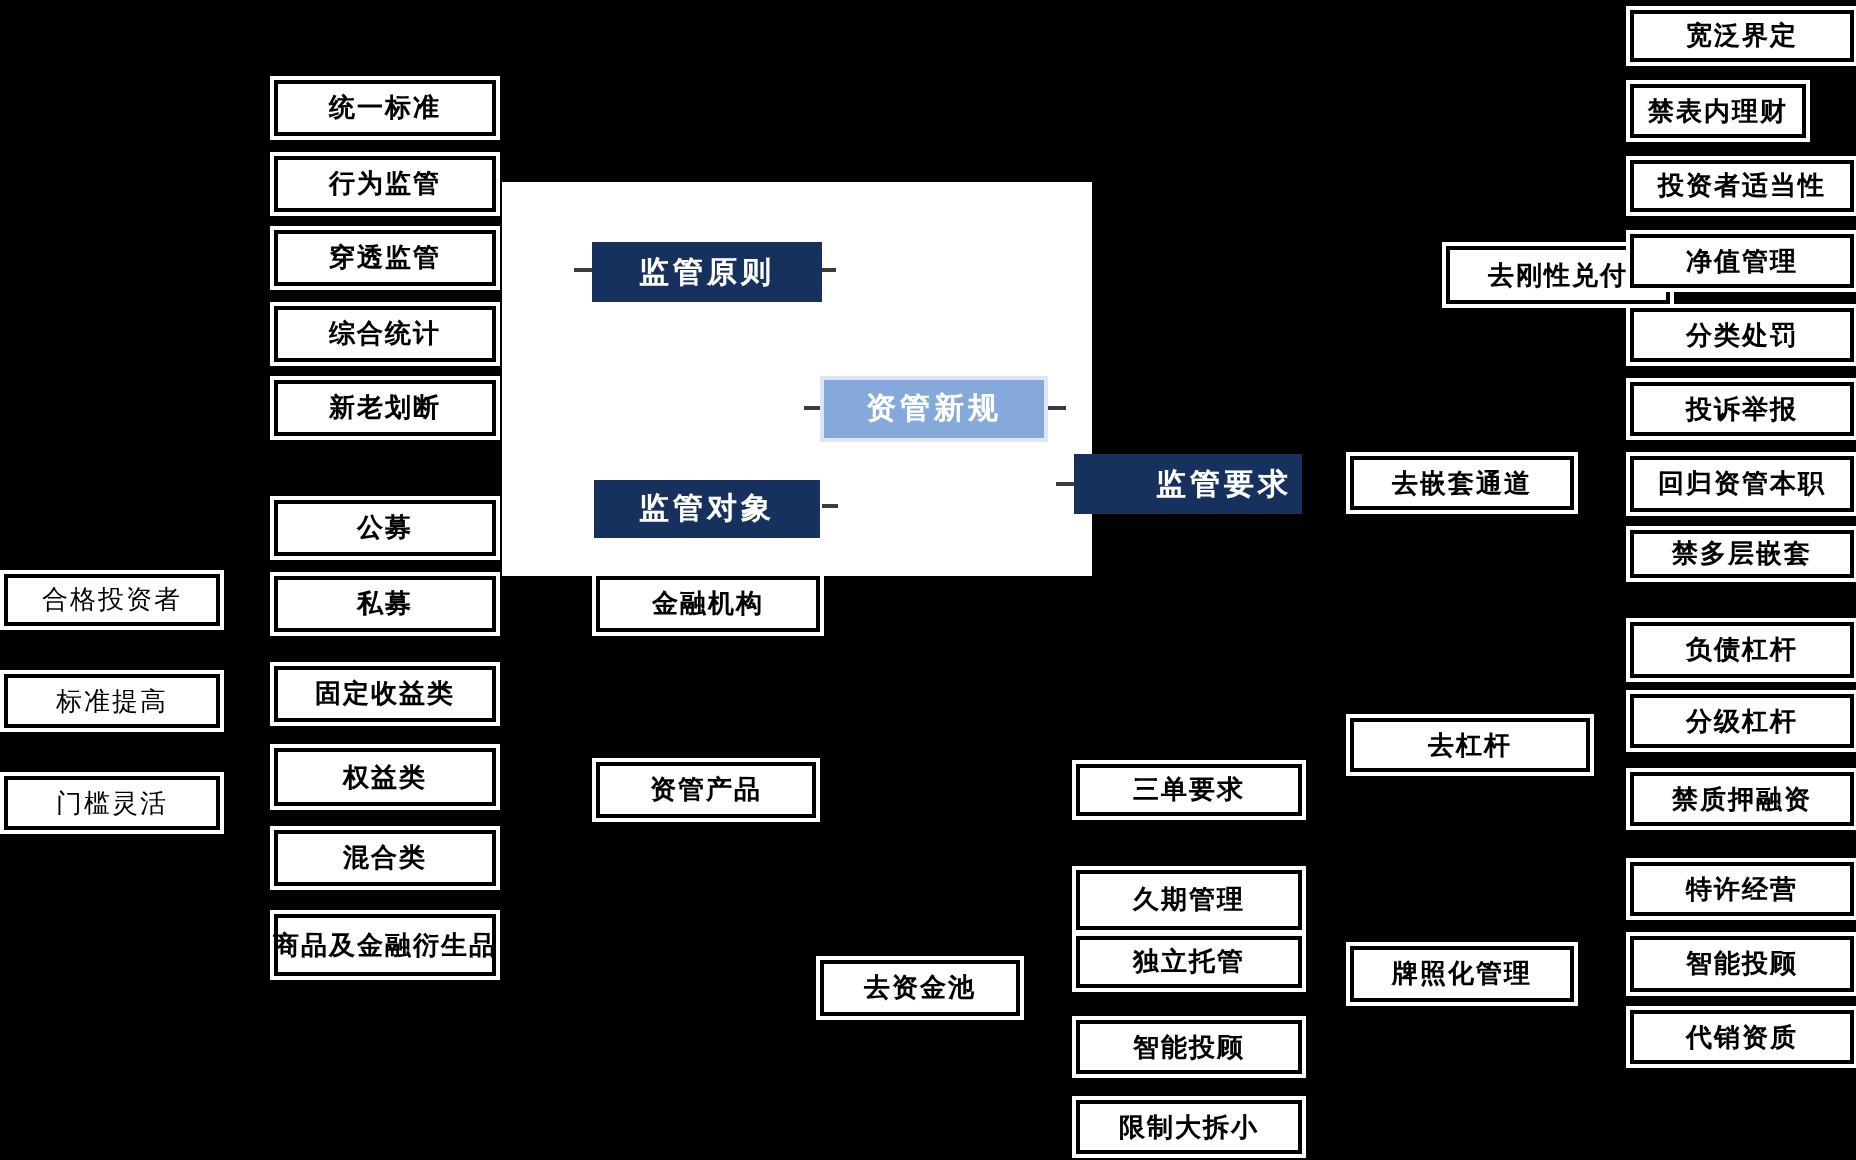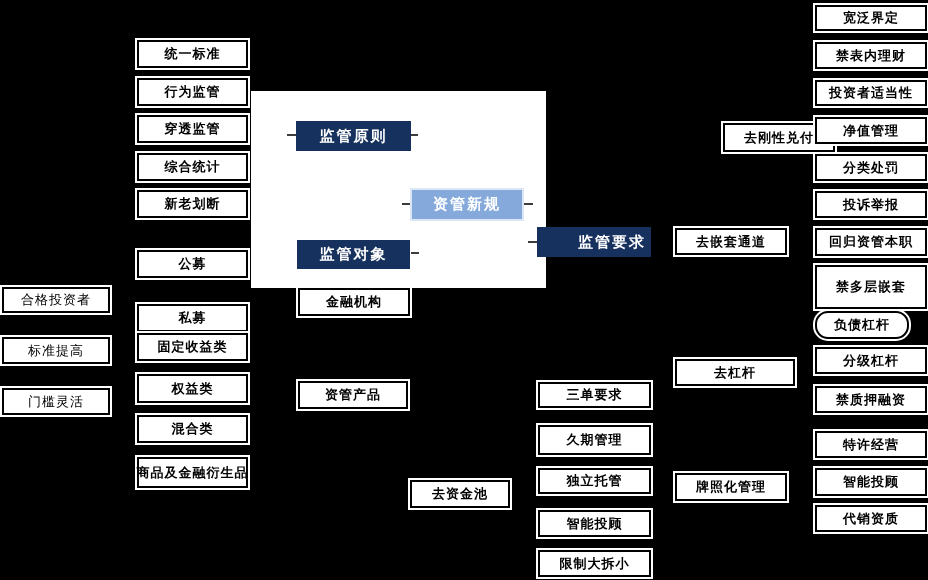--- a/index.html
+++ b/index.html
@@ -67,48 +67,48 @@
       <div class="node blue" style="left: 410px; top: 188px; width: 114px; height: 33px;">资管新规</div>
       <div class="node navy" style="left: 296px; top: 121px; width: 115px; height: 30px;">监管原则</div>
       <div class="node navy" style="left: 297px; top: 240px; width: 113px; height: 29px;">监管对象</div>
       <div class="node navy" style="left: 537px; top: 227px; width: 114px; height: 30px; padding-left: 36px;">监管要求</div>
       <div class="node white" style="left: 137px; top: 40px; width: 111px; height: 28px;">统一标准</div>
       <div class="node white" style="left: 137px; top: 78px; width: 111px; height: 28px;">行为监管</div>
       <div class="node white" style="left: 137px; top: 115px; width: 111px; height: 28px;">穿透监管</div>
       <div class="node white" style="left: 137px; top: 153px; width: 111px; height: 28px;">综合统计</div>
       <div class="node white" style="left: 137px; top: 190px; width: 111px; height: 28px;">新老划断</div>
       <div class="node white" style="left: 137px; top: 250px; width: 111px; height: 28px;">公募</div>
-      <div class="node white" style="left: 137px; top: 288px; width: 111px; height: 28px; margin-top: 16px;">私募</div>
+      <div class="node white" style="left: 137px; top: 288px; width: 111px; height: 28px;">私募</div>
       <div class="node white" style="left: 137px; top: 333px; width: 111px; height: 28px;">固定收益类</div>
       <div class="node white" style="left: 137px; top: 374px; width: 111px; height: 29px;">权益类</div>
       <div class="node white" style="left: 137px; top: 415px; width: 111px; height: 28px;">混合类</div>
       <div class="node white" style="left: 137px; top: 457px; width: 111px; height: 31px;">商品及金融衍生品</div>
       <div class="node white-regular" style="left: 2px; top: 287px; width: 108px; height: 26px;">合格投资者</div>
       <div class="node white-regular" style="left: 2px; top: 337px; width: 108px; height: 27px;">标准提高</div>
       <div class="node white-regular" style="left: 2px; top: 388px; width: 108px; height: 27px;">门槛灵活</div>
       <div class="node white" style="left: 298px; top: 288px; width: 112px; height: 28px;">金融机构</div>
       <div class="node white" style="left: 298px; top: 333px; width: 110px; height: 28px; margin-top: 48px;">资管产品</div>
       <div class="node white" style="left: 410px; top: 480px; width: 100px; height: 28px;">去资金池</div>
       <div class="node white" style="left: 538px; top: 382px; width: 113px; height: 26px;">三单要求</div>
-      <div class="node white" style="left: 538px; top: 425px; width: 113px; height: 30px;">久期管理</div>
+      <div class="node white" style="left: 538px; top: 435px; width: 113px; height: 30px;">久期管理</div>
       <div class="node white" style="left: 538px; top: 468px; width: 113px; height: 26px;">独立托管</div>
       <div class="node white" style="left: 538px; top: 510px; width: 113px; height: 27px;">智能投顾</div>
       <div class="node white" style="left: 538px; top: 550px; width: 113px; height: 27px;">限制大拆小</div>
       <div class="node white" style="left: 675px; top: 123px; width: 112px; height: 29px; margin-left: 48px;">去刚性兑付</div>
       <div class="node white" style="left: 675px; top: 228px; width: 112px; height: 27px;">去嵌套通道</div>
       <div class="node white" style="left: 675px; top: 347px; width: 120px; height: 27px; margin-top: 12px;">去杠杆</div>
       <div class="node white" style="left: 675px; top: 473px; width: 112px; height: 28px;">牌照化管理</div>
       <div class="node white" style="left: 815px; top: 5px; width: 112px; height: 26px;">宽泛界定</div>
-      <div class="node white" style="left: 815px; top: 42px; width: 112px; height: 27px;">禁表内理财</div>
+      <div class="node white" style="left: 815px; top: 42px; width: 88px; height: 27px;">禁表内理财</div>
       <div class="node white" style="left: 815px; top: 80px; width: 112px; height: 26px;">投资者适当性</div>
       <div class="node white" style="left: 815px; top: 117px; width: 112px; height: 27px;">净值管理</div>
       <div class="node white" style="left: 815px; top: 154px; width: 112px; height: 27px;">分类处罚</div>
       <div class="node white" style="left: 815px; top: 191px; width: 112px; height: 27px;">投诉举报</div>
       <div class="node white" style="left: 815px; top: 228px; width: 112px; height: 28px;">回归资管本职</div>
-      <div class="node white" style="left: 815px; top: 265px; width: 112px; height: 44px;">禁多层嵌套</div>
-      <div class="node white" style="left: 815px; top: 311px; width: 94px; height: 28px; border-radius: 13px;">负债杠杆</div>
+      <div class="node white" style="left: 815px; top: 265px; width: 112px; height: 24px;">禁多层嵌套</div>
+      <div class="node white" style="left: 815px; top: 311px; width: 112px; height: 28px;">负债杠杆</div>
       <div class="node white" style="left: 815px; top: 347px; width: 112px; height: 27px;">分级杠杆</div>
       <div class="node white" style="left: 815px; top: 386px; width: 112px; height: 27px;">禁质押融资</div>
       <div class="node white" style="left: 815px; top: 431px; width: 112px; height: 27px;">特许经营</div>
       <div class="node white" style="left: 815px; top: 468px; width: 112px; height: 28px;">智能投顾</div>
       <div class="node white" style="left: 815px; top: 505px; width: 112px; height: 27px;">代销资质</div>
     </div>
 </div>
 
 </body></html>

